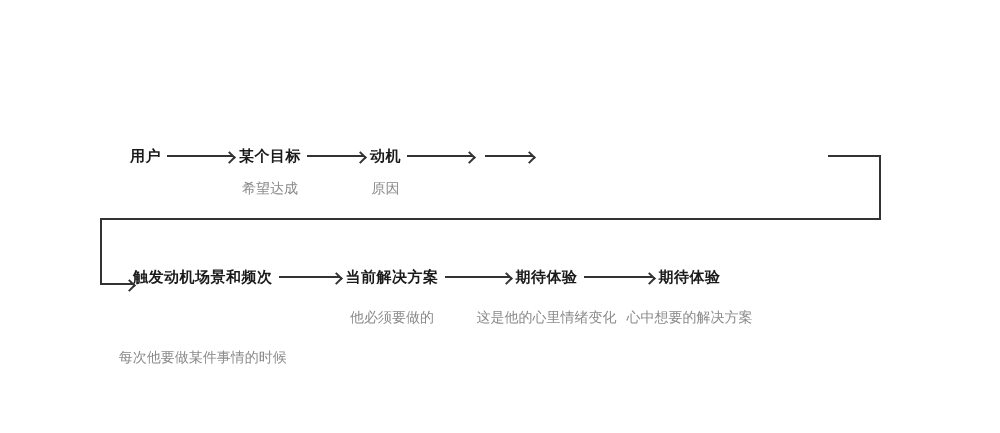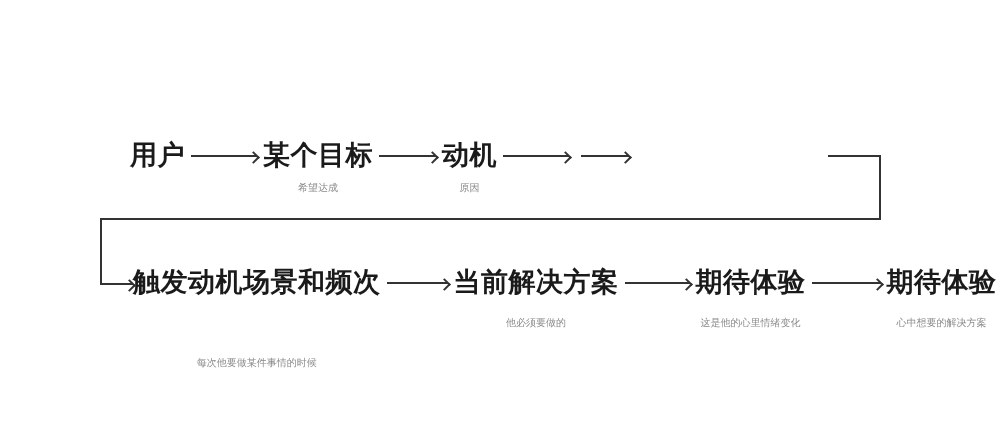--- a/index.html
+++ b/index.html
@@ -13,35 +13,35 @@
     height: 433px;
     background: var(--bg, #ffffff);
     overflow: hidden;
   }
   .flow-row {
     position: absolute;
     display: flex;
     align-items: flex-start;
   }
   #row-1 { left: 130px; top: 144px; }
-  #row-2 { left: 133px; top: 271px; }
+  #row-2 { left: 133px; top: 265px; }
   .node { position: relative; flex: none; }
   .node .title {
-    font-size: 27px;
+    font-size: 15px;
     line-height: 23px;
     font-weight: 700;
     color: var(--heading, #1a1a1a);
     white-space: nowrap;
     letter-spacing: 0.5px;
   }
   .node .sub {
     position: absolute;
     left: 50%;
     transform: translateX(-50%);
-    font-size: 10px;
+    font-size: 14px;
     line-height: 16px;
     color: var(--subtitle, #8a8a8a);
     white-space: nowrap;
   }
   .arrow {
     position: relative;
     flex: none;
     height: 2px;
     background: var(--line, #333333);
     margin: 11px 6px 0 6px;

